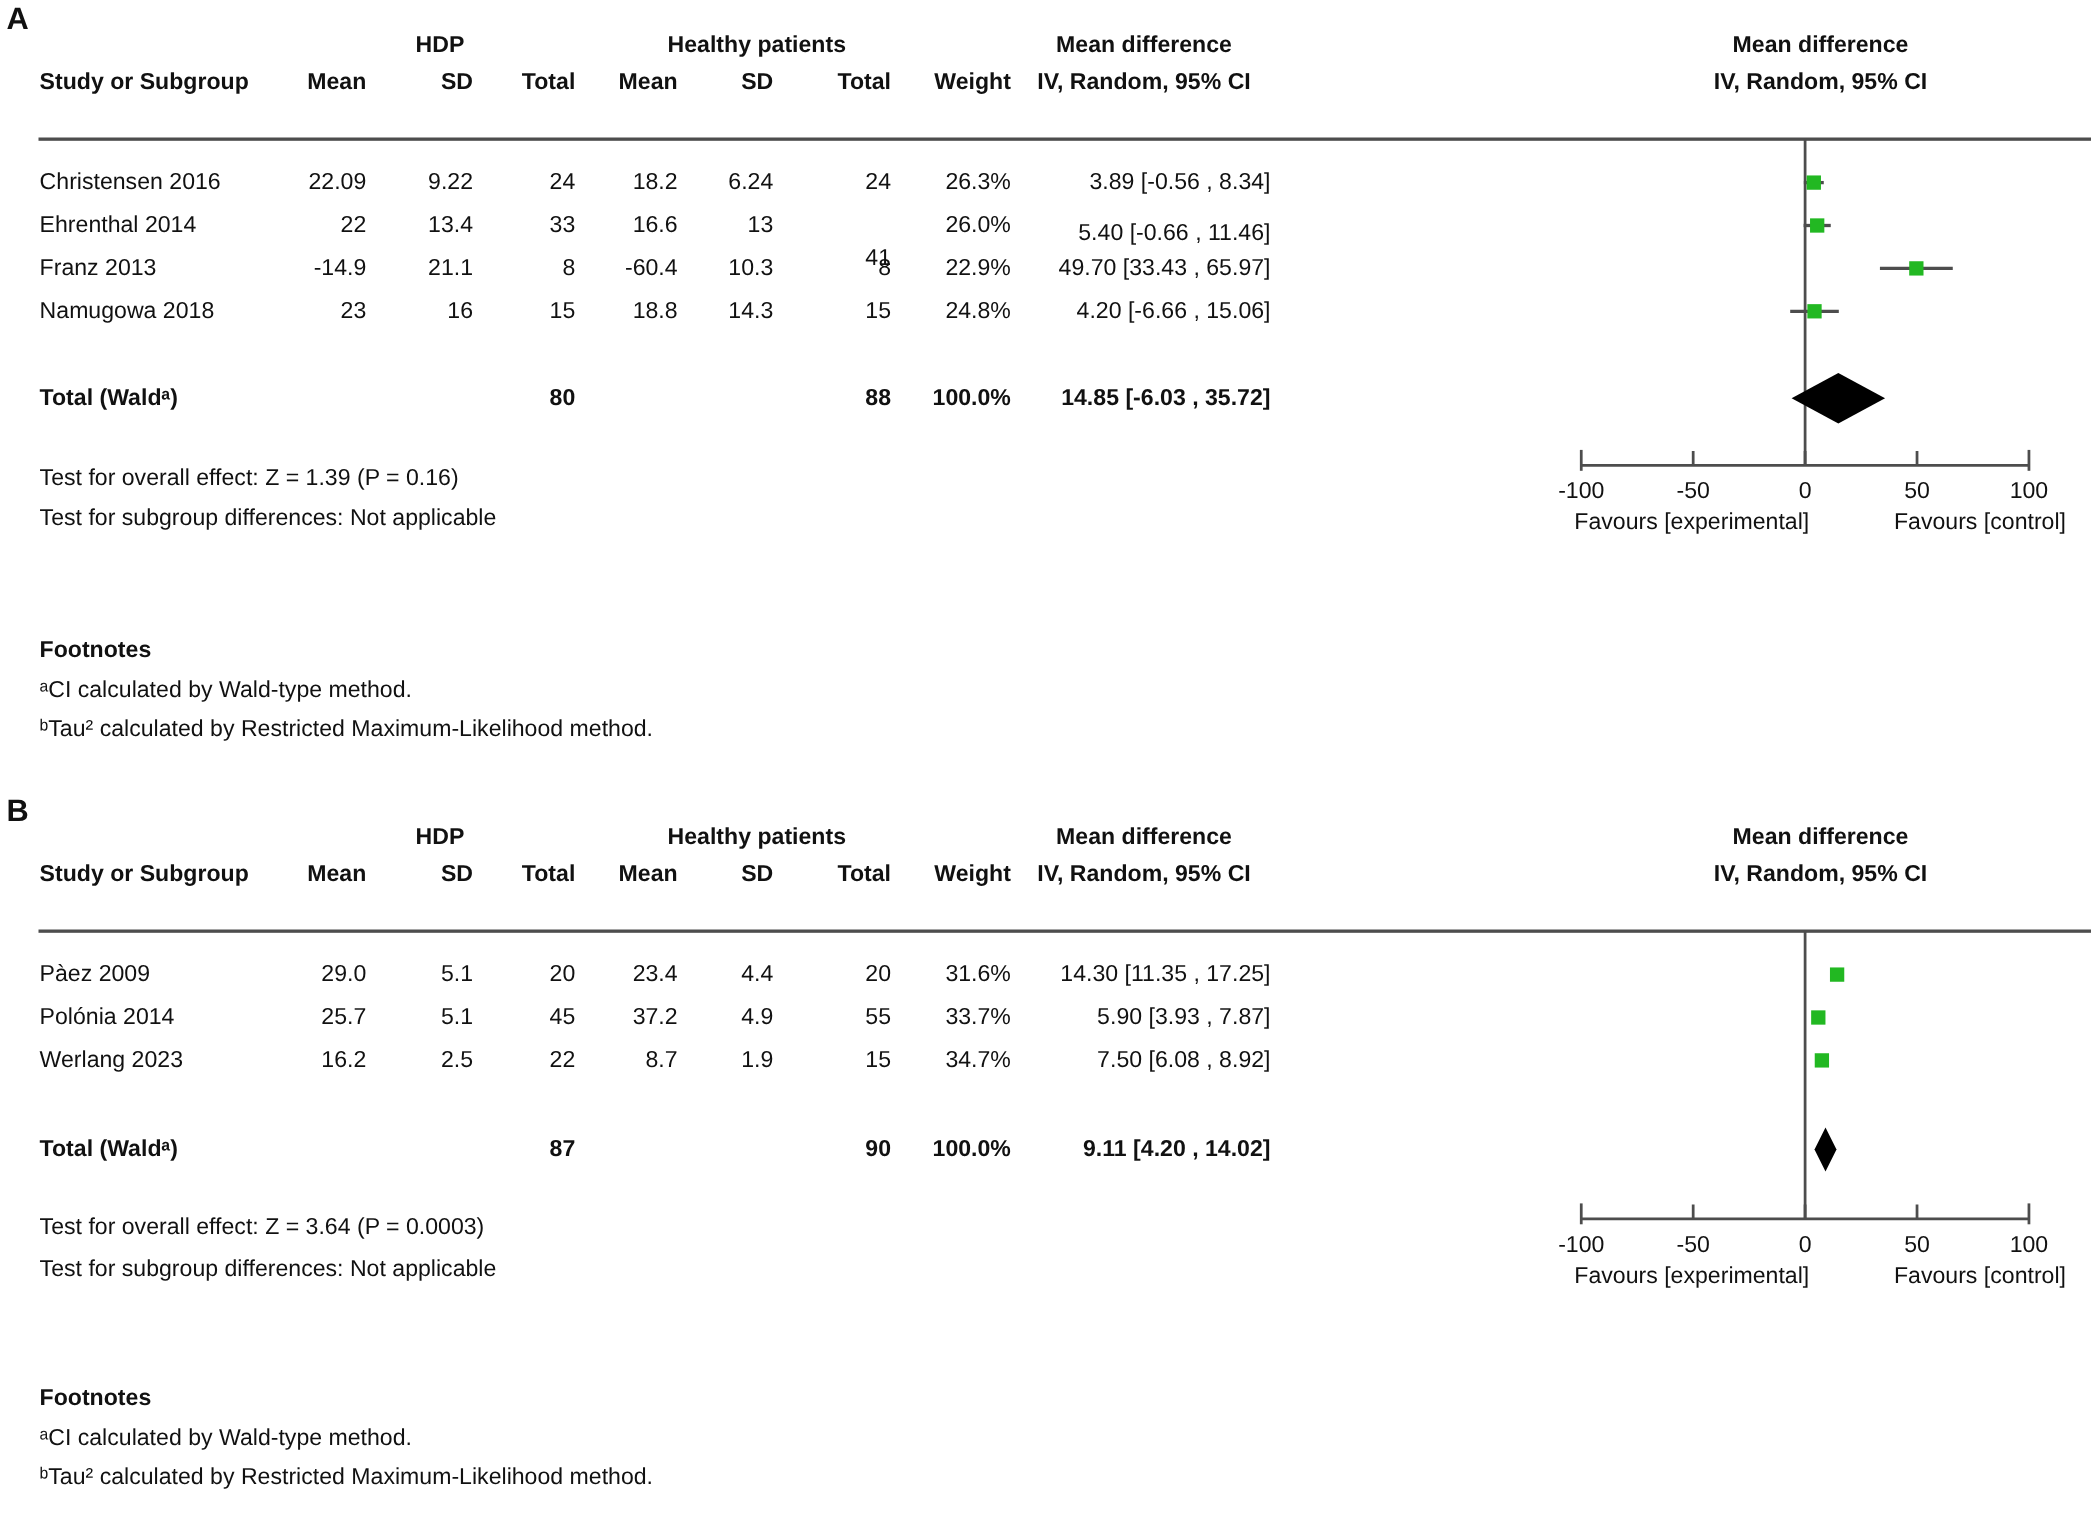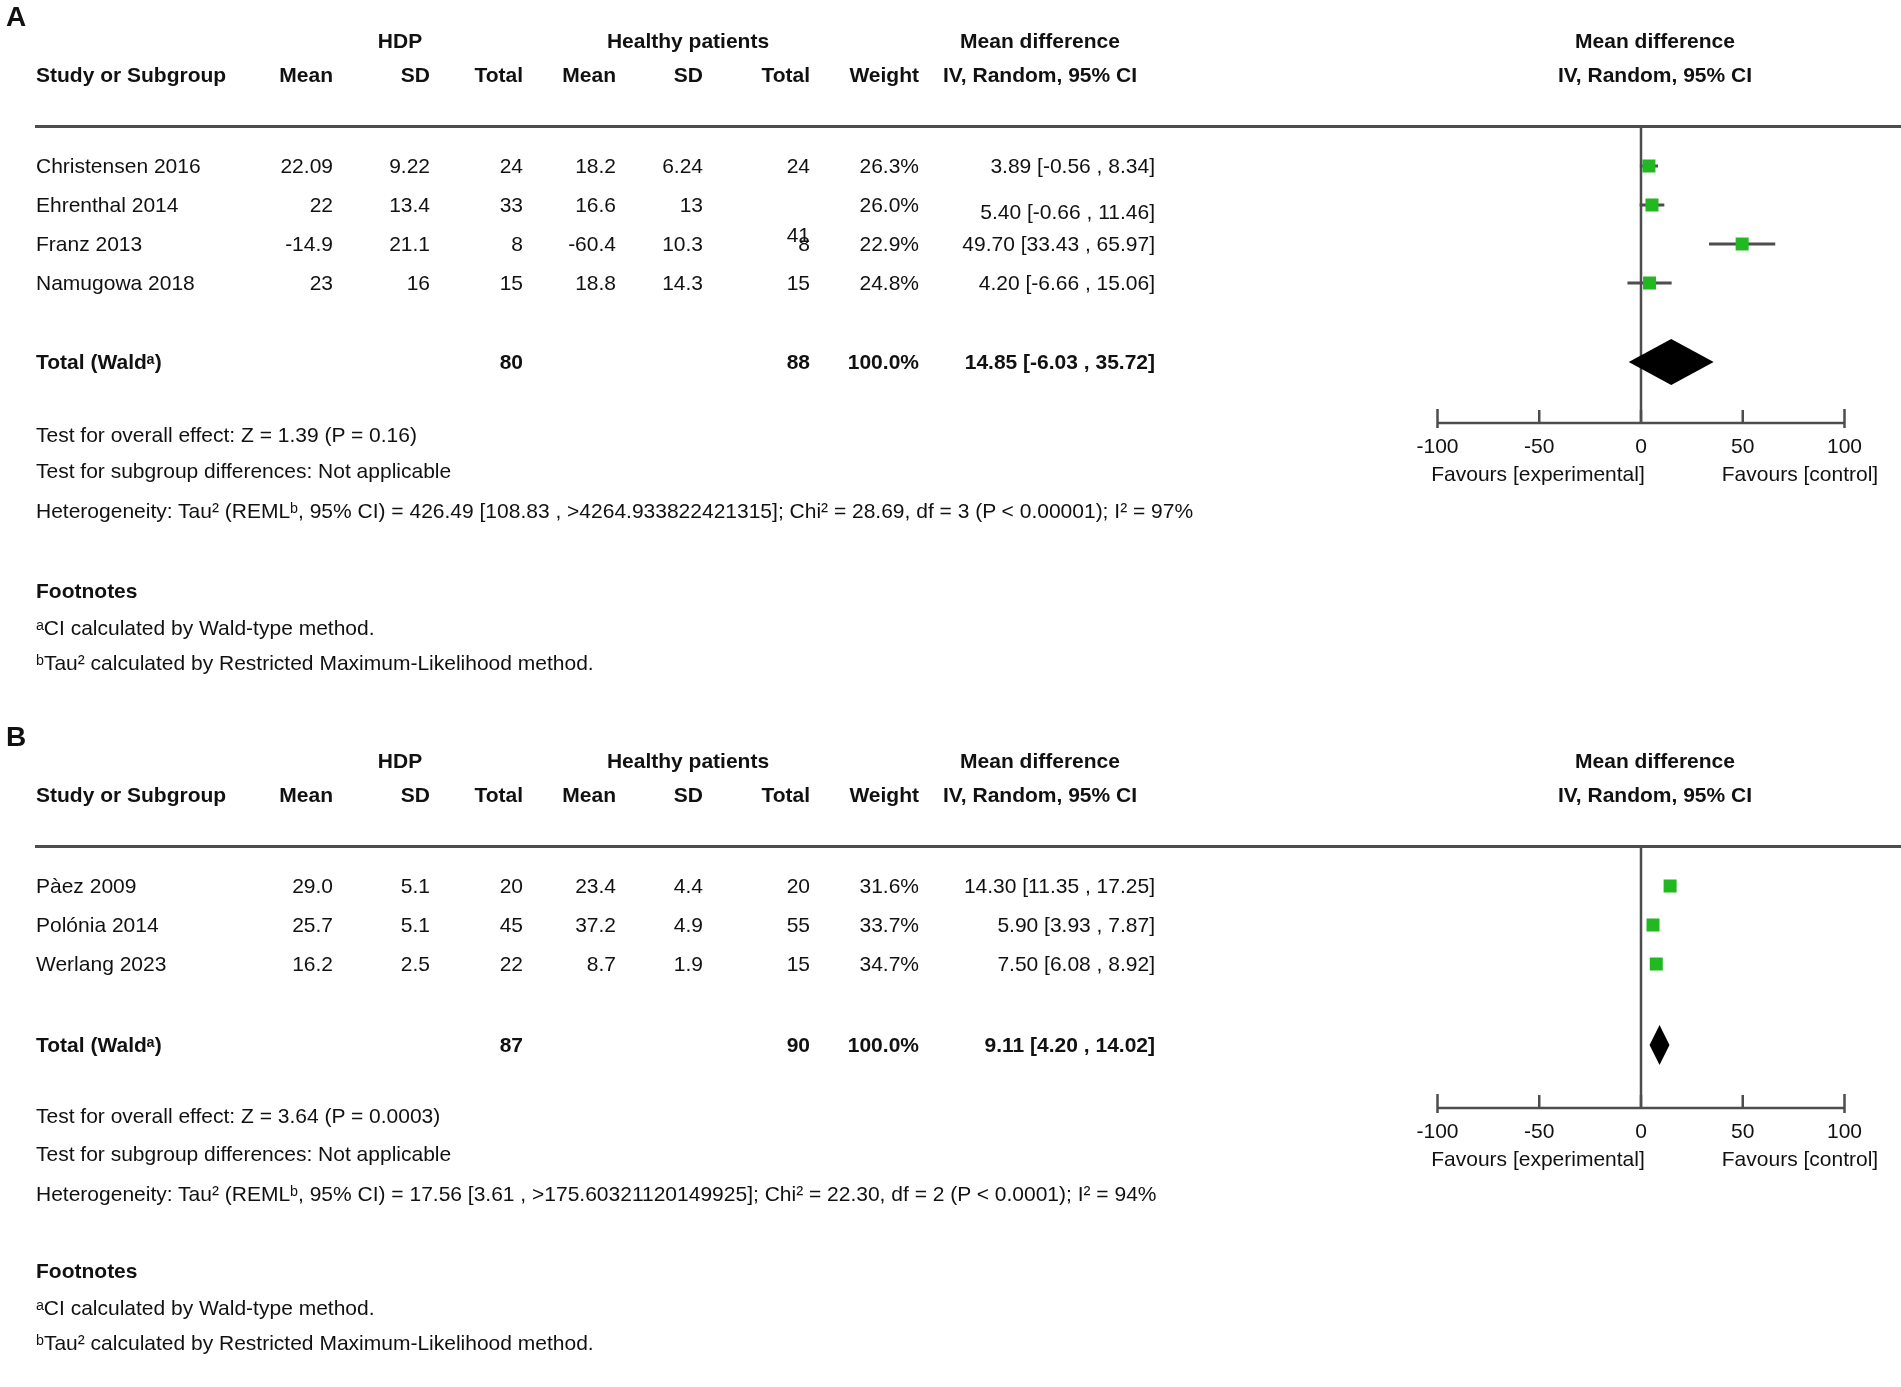--- a/index.html
+++ b/index.html
@@ -34,21 +34,20 @@
   <div class="hd" style="right:1198px;top:62px">SD</div>
   <div class="hd" style="right:1091px;top:62px">Total</div>
   <div class="hd" style="right:982px;top:62px">Weight</div>
   <div class="hd ctr" style="left:915px;top:62px;width:250px">IV, Random, 95% CI</div>
   <div class="hd ctr" style="left:1530px;top:62px;width:250px">IV, Random, 95% CI</div>
 
   <div class="rule" style="top:125px"></div>
 
   <div class="txt" style="left:36px;top:422px">Test for overall effect: Z = 1.39 (P = 0.16)</div>
   <div class="txt" style="left:36px;top:458px">Test for subgroup differences: Not applicable</div>
-  <div class="txt" style="left:36px;top:498px">Heterogeneity: Tau² (REMLᵇ, 95% CI) = 426.49 [108.83 , &gt;4264.933822421315]; Chi² = 28.69, df = 3 (P &lt; 0.00001); I² = 97%</div>
 
   <div class="txt b" style="left:36px;top:578px">Footnotes</div>
   <div class="txt" style="left:36px;top:615px">ᵃCI calculated by Wald-type method.</div>
   <div class="txt" style="left:36px;top:650px">ᵇTau² calculated by Restricted Maximum-Likelihood method.</div>
 
   <svg class="plot" id="plot-0" width="1901" height="720">
       <line x1="1641" y1="127" x2="1641" y2="423" stroke="#4d4d4d" stroke-width="2.5"></line>
       <line x1="1639.8604" y1="166" x2="1657.9719" y2="166" stroke="#4d4d4d" stroke-width="3"></line>
       <rect x="1642.41615" y="159.5" width="13" height="13" fill="#22b822"></rect>
       <line x1="1639.6569" y1="205" x2="1664.3211000000001" y2="205" stroke="#4d4d4d" stroke-width="3"></line>
@@ -131,21 +130,20 @@
   <div class="hd" style="right:1198px;top:62px">SD</div>
   <div class="hd" style="right:1091px;top:62px">Total</div>
   <div class="hd" style="right:982px;top:62px">Weight</div>
   <div class="hd ctr" style="left:915px;top:62px;width:250px">IV, Random, 95% CI</div>
   <div class="hd ctr" style="left:1530px;top:62px;width:250px">IV, Random, 95% CI</div>
 
   <div class="rule" style="top:125px"></div>
 
   <div class="txt" style="left:36px;top:383px">Test for overall effect: Z = 3.64 (P = 0.0003)</div>
   <div class="txt" style="left:36px;top:421px">Test for subgroup differences: Not applicable</div>
-  <div class="txt" style="left:36px;top:461px">Heterogeneity: Tau² (REMLᵇ, 95% CI) = 17.56 [3.61 , &gt;175.60321120149925]; Chi² = 22.30, df = 2 (P &lt; 0.0001); I² = 94%</div>
 
   <div class="txt b" style="left:36px;top:538px">Footnotes</div>
   <div class="txt" style="left:36px;top:575px">ᵃCI calculated by Wald-type method.</div>
   <div class="txt" style="left:36px;top:610px">ᵇTau² calculated by Restricted Maximum-Likelihood method.</div>
 
   <svg class="plot" id="plot-1" width="1901" height="667">
       <line x1="1641" y1="127" x2="1641" y2="388" stroke="#4d4d4d" stroke-width="2.5"></line>
       <line x1="1664.09725" y1="166" x2="1676.10375" y2="166" stroke="#4d4d4d" stroke-width="3"></line>
       <rect x="1663.6005" y="159.5" width="13" height="13" fill="#22b822"></rect>
       <line x1="1648.99755" y1="205" x2="1657.01545" y2="205" stroke="#4d4d4d" stroke-width="3"></line>

